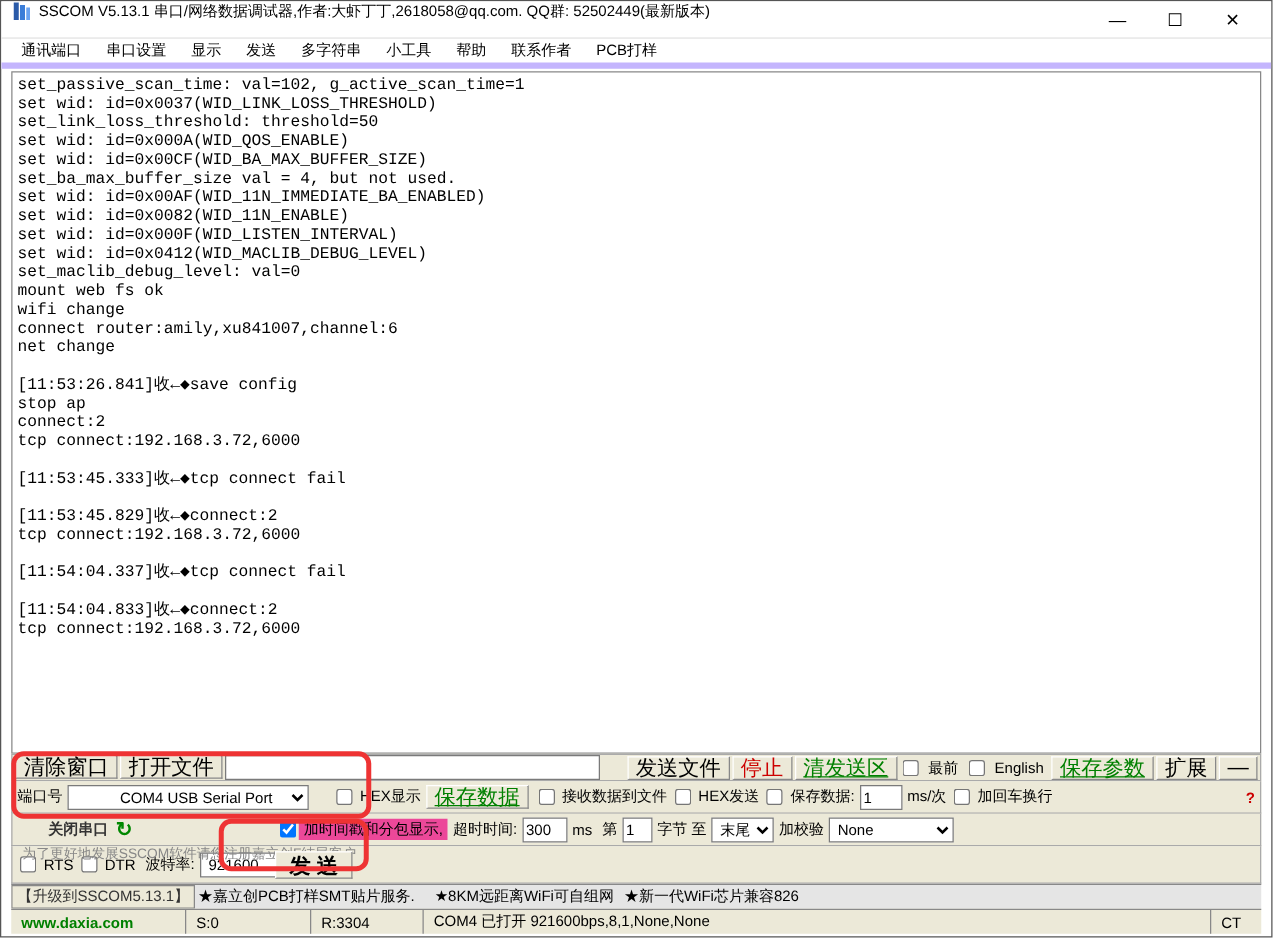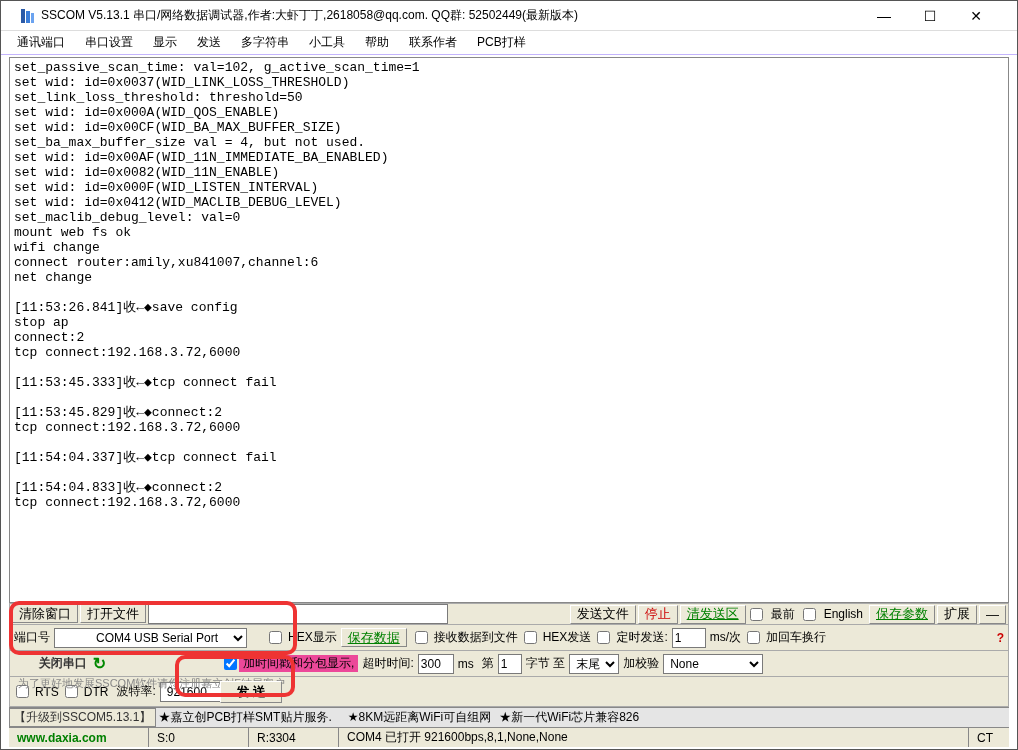--- a/index.html
+++ b/index.html
@@ -1,35 +1,35 @@
 <!DOCTYPE html>
 <html><head>
 <meta charset="utf-8">
 <style>
 * { box-sizing: border-box; margin: 0; padding: 0; }
 body { font-family: "Microsoft YaHei", SimSun, Arial, sans-serif; font-size: 12px; background: #fff; width: 1018px; height: 750px; overflow: hidden; border: 1px solid #555; position: relative; }
 
 
-.titlebar { height: 30px; background: #fff; display: flex; align-items: center; padding: 0 18px; border-bottom: 1px solid #ddd; }
+.titlebar { height: 30px; background: #fff; display: flex; padding: 0 8px; border-bottom: 1px solid #ddd; }
 .titlebar .app-icon { width: 16px; height: 16px; margin-right: 6px; display:flex; align-items:center; justify-content:center; }
 .titlebar .title-text { flex: 1; font-size: 12px; color: #000; white-space:nowrap; overflow:hidden; }
 .titlebar .win-controls { display: flex; gap: 0; }
 .titlebar .win-btn { width: 46px; height: 30px; display: flex; align-items: center; justify-content: center; cursor: default; font-size: 14px; }
 
 
-.menubar { height: 24px; background: #fff; display: flex; align-items: center; padding: 0 8px; gap: 4px; border-bottom: 1px solid #c4b5fd; font-size: 12px; }
+.menubar { height: 24px; background: #fff; display: flex; align-items: center; padding: 0 8px; gap: 4px; border-bottom: 5px solid #c4b5fd; font-size: 12px; }
 .menubar .menu-item { padding: 2px 8px; cursor: default; }
 
 
 .console-wrap { position: absolute; top: 56px; left: 8px; right: 8px; height: 546px; border: 1px solid #888; background: #fff; overflow: auto; }
 .console { font-family: "Consolas","Courier New",monospace; font-size: 13px; white-space: pre; padding: 2px 4px; line-height: 15px; }
 
 
 .toolbar-row1 { position: absolute; top: 602px; left: 8px; right: 8px; height: 22px; display: flex; align-items: center; background: #ece9d8; border: 1px solid #aaa; overflow:hidden; }
-.btn3d { background: #ece9d8; border: 1px solid #888; border-top-color:#fff; border-left-color:#fff; padding: 1px 6px; font-size: 13px; cursor: default; height:19px; display:inline-flex; align-items:center; }
+.btn3d { background: #ece9d8; border: 1px solid #888; border-top-color:#fff; border-left-color:#fff; padding: 1px 6px; font-size: 17px; cursor: default; height:19px; display:inline-flex; align-items:center; }
 .btn3d.red { color:#c00; }
 .btn3d.green { color:#008000; }
 .lbl { font-size:12px; padding:0 4px; }
 .chk { margin: 0 2px; }
 
 .toolbar-row2 { position: absolute; top: 624px; left: 8px; right: 8px; height: 26px; display: flex; align-items: center; background: #ece9d8; border: 1px solid #aaa; border-top:none; }
 .toolbar-row3 { position: absolute; top: 650px; left: 8px; right: 8px; height: 26px; display: flex; align-items: center; background: #ece9d8; border: 1px solid #aaa; border-top:none; }
 .toolbar-row4 { position: absolute; top: 676px; left: 8px; right: 8px; height: 30px; display: flex; align-items: center; background: #ece9d8; border: 1px solid #aaa; border-top:none; }
 
 .combo { border:1px solid #7a7a7a; background:#fff; height:20px; font-size:12px; padding:0 2px; }
@@ -150,21 +150,21 @@
   <span style="width:20px;"></span>
   <input type="checkbox" class="chk" style="">
     <span class="lbl">HEX显示</span>
   <span class="btn3d green" style="text-decoration:underline;">保存数据</span>
   <span style="width:6px;"></span>
   <input type="checkbox" class="chk" style="">
     <span class="lbl">接收数据到文件</span>
   <input type="checkbox" class="chk" style="">
     <span class="lbl">HEX发送</span>
   <input type="checkbox" class="chk" style="">
-    <span class="lbl">定时发送:</span>
+    <span class="lbl">保存数据:</span>
   <input class="txt-in" style="width: 34px;" value="1">
   <span class="lbl">ms/次</span>
   <input type="checkbox" class="chk" style="">
     <span class="lbl">加回车换行</span>
   <span style="color:#c00;font-weight:bold;margin-left:auto;margin-right:4px;">?</span>
 </div>
 
 <div class="toolbar-row3">
   <span style="width:8px;"></span>
   <span style="background:#2a2;color:#fff;border:1px solid #060;border-radius:4px;padding:2px 10px;font-weight:bold;visibility:hidden;">x</span>

